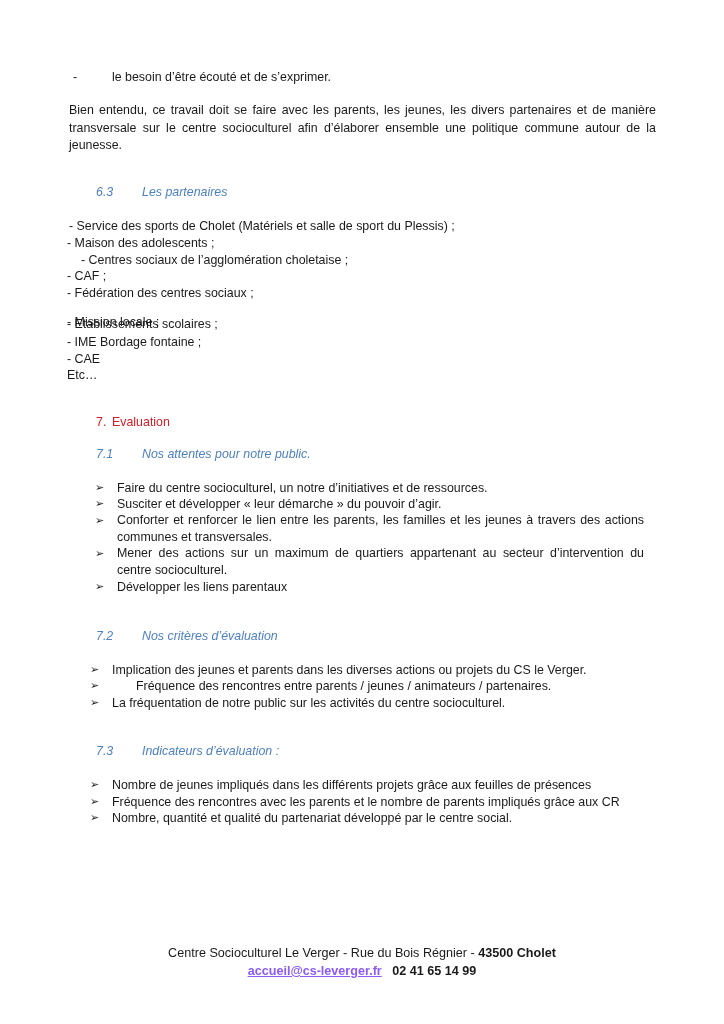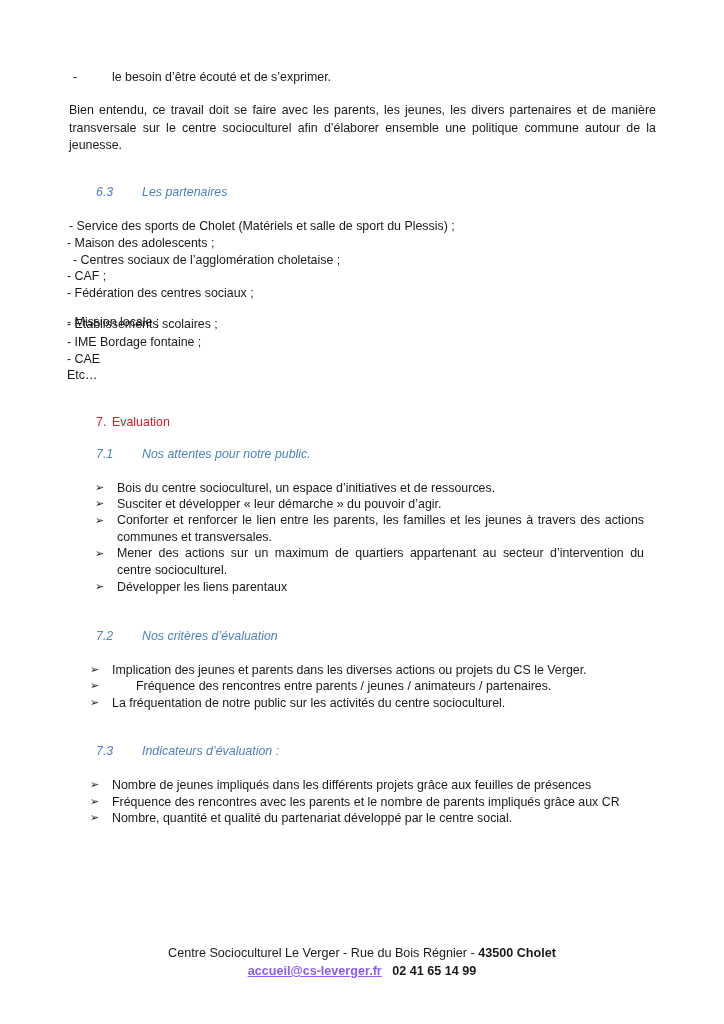--- a/index.html
+++ b/index.html
@@ -21,39 +21,39 @@
 <span class="line" style="left:112px;top:69px;">le besoin d’être écouté et de s’exprimer.</span>
 
 <div class="just" style="top:102px;"><span>Bien entendu, ce travail doit se faire avec les parents, les jeunes, les divers partenaires et de manière transversale sur le centre socioculturel afin d’élaborer ensemble une politique commune autour de la jeunesse.</span></div>
 
 <span class="line h-blue" style="left:96px;top:184px;">6.3</span>
 <span class="line h-blue" style="left:142px;top:184px;">Les partenaires</span>
 
 <div>
   <span class="line" style="left:69px;top:218px;">- Service des sports de Cholet (Matériels et salle de sport du Plessis) ;</span>
   <span class="line" style="left:67px;top:235px;text-align:right;">- Maison des adolescents ;</span>
-  <span class="line" style="left:73px;top:252px;">- Centres sociaux de l’agglomération choletaise ;</span>
+  <span class="line" style="left:81px;top:252px;">- Centres sociaux de l’agglomération choletaise ;</span>
   <span class="line" style="left:67px;top:268px;">- CAF ;</span>
   <span class="line" style="left:67px;top:285px;">- Fédération des centres sociaux ;</span>
   <span class="line" style="left:67px;top:314px;">- Mission locale ;</span>
   <span class="line" style="left:67px;top:316px;">- Etablissements scolaires ;</span>
   <span class="line" style="left:67px;top:334px;">- IME Bordage fontaine ;</span>
   <span class="line" style="left:67px;top:351px;">- CAE</span>
   <span class="line" style="left:67px;top:367px;">Etc…</span>
 </div>
 
 <span class="line h-red" style="left:96px;top:414px;">7.</span>
 <span class="line h-red" style="left:112px;top:414px;">Evaluation</span>
 
 <span class="line h-blue" style="left:96px;top:446px;">7.1</span>
 <span class="line h-blue" style="left:142px;top:446px;">Nos attentes pour notre public.</span>
 
 <div>
   <span class="arrow" style="left:95px;top:481px;">➢</span>
-  <span class="line" style="left:117px;top:480px;">Bois du centre socioculturel, un espace d’initiatives et de ressources.</span>
+  <span class="line" style="left:117px;top:480px;">Faire du centre socioculturel, un notre d’initiatives et de ressources.</span>
 
   <span class="arrow" style="left:95px;top:497px;">➢</span>
   <span class="line" style="left:117px;top:496px;">Susciter et développer « leur démarche » du pouvoir d’agir.</span>
 
   <span class="arrow" style="left:95px;top:514px;">➢</span>
   <div class="just" style="left:117px;width:527px;top:512px;line-height:16.5px;">Conforter et renforcer le lien entre les parents, les familles et les jeunes à travers des actions communes et transversales.</div>
 
   <span class="arrow" style="left:95px;top:547px;">➢</span>
   <div class="just" style="left:117px;width:527px;top:545px;line-height:16.5px;">Mener des actions sur un maximum de quartiers appartenant au secteur d’intervention du centre socioculturel.</div>
 

